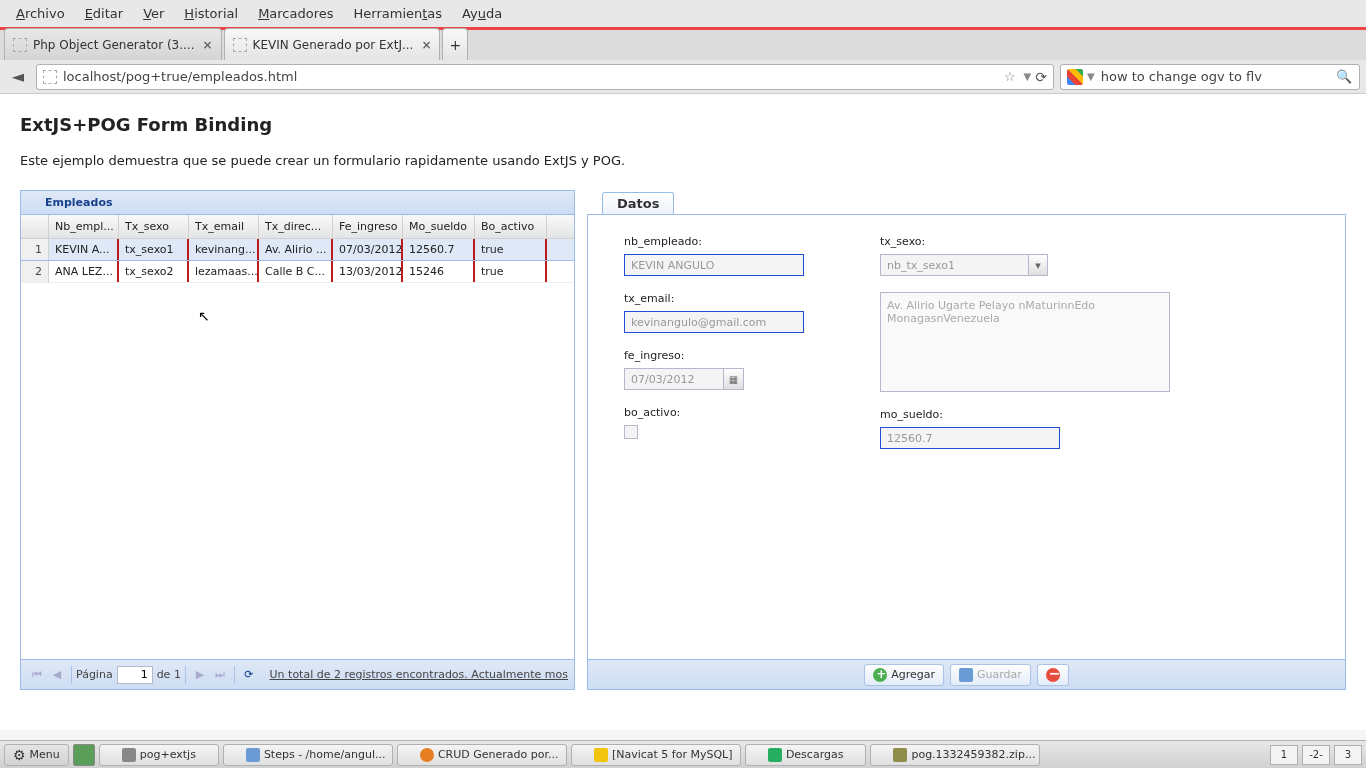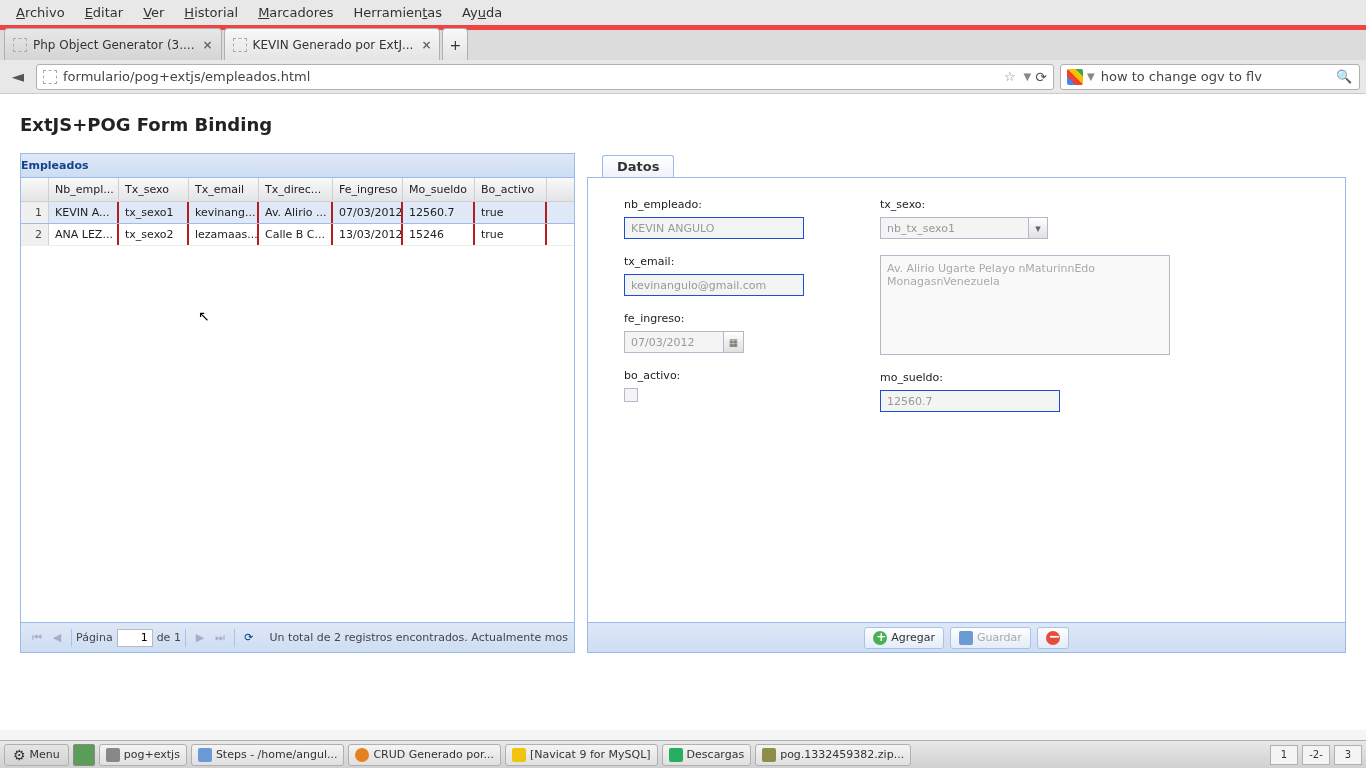--- a/index.html
+++ b/index.html
@@ -1,19 +1,19 @@
 <!DOCTYPE html>
 <html><head>
 <meta charset="utf-8">
 <style>
 * { margin: 0; padding: 0; box-sizing: border-box; font-family: "DejaVu Sans", Arial, sans-serif; }
 body { background: #f5f5f5; font-size: 12px; color: #333; overflow: hidden; width: 1366px; height: 768px; }
 
 
-.menubar { height: 30px; background: #e8e8e8; display: flex; align-items: center; padding: 0 6px; border-bottom: 5px solid #ef4444; font-size: 13px; }
+.menubar { height: 30px; background: #e8e8e8; display: flex; align-items: center; padding: 0 6px; border-bottom: 3px solid #ef4444; font-size: 13px; }
 .menubar span { padding: 4px 10px; cursor: default; }
 .menubar span u { text-decoration: underline; }
 
 
 .tabbar { height: 30px; background: #dcdcdc; display: flex; align-items: flex-end; padding: 0 4px; }
 .tab { height: 32px; background: linear-gradient(#f8f8f8,#e4e4e4); border: 1px solid #b0b0b0; border-bottom: none; border-radius: 4px 4px 0 0; display: flex; align-items: center; padding: 0 8px; margin-right: 2px; max-width: 240px; font-size: 12px; }
 .tab.inactive { background: linear-gradient(#e8e8e8,#d4d4d4); }
 .tab .favicon { width: 14px; height: 14px; border: 1px dashed #aaa; margin-right: 6px; }
 .tab .close { margin-left: 8px; color: #666; font-weight: bold; cursor: pointer; }
 .tab.add { width: 26px; justify-content: center; font-size: 14px; }
@@ -34,36 +34,36 @@
 .searchbox .mag { color: #555; }
 
 
 .page { background: #fff; padding: 20px; height: 636px; overflow: hidden; }
 .page h2 { font-size: 18px; font-weight: bold; margin-bottom: 18px; color: #222;}
 .page p { font-size: 13px; margin-bottom: 22px; color: #222;}
 
 
 .ext-container { display: flex; gap: 12px; height: 500px; }
 .grid-panel { width: 555px; display: flex; flex-direction: column; border: 1px solid #99bbe8; }
-.grid-header { height: 24px; background: linear-gradient(#dfe8f6,#cdddf3); border-bottom: 1px solid #99bbe8; padding: 0 0; display: flex; align-items: center; font-size: 11px; color: #15428b; font-weight: bold; }
+.grid-header { height: 24px; background: linear-gradient(#dfe8f6,#cdddf3); border-bottom: 1px solid #99bbe8; padding: 0 24px; display: flex; align-items: center; font-size: 11px; color: #15428b; font-weight: bold; }
 .grid-cols { display: flex; height: 24px; background: linear-gradient(#f9f9f9,#e3e4e6); border-bottom: 1px solid #d0d0d0; font-size: 11px; }
 .grid-col { border-right: 1px solid #d0d0d0; padding: 0 6px; display: flex; align-items: center; overflow: hidden; white-space: nowrap; text-overflow: ellipsis; color: #222;}
 .c-num { width: 28px; justify-content: flex-end; }
 .c-nb { width: 70px; } .c-sx { width: 70px; } .c-em { width: 70px; } .c-dr { width: 74px; } .c-fe { width: 70px; } .c-mo { width: 72px; } .c-bo { width: 72px; }
 .grid-body { flex: 1; background: #fff; overflow: auto; position: relative; }
 .grid-row { display: flex; height: 22px; font-size: 11px; border-bottom: 1px solid #ededed; }
 .grid-row.selected { background: #dfe8f6; border-bottom: 1px solid #a3bae9; }
 .grid-row .grid-col { border-right: 2px solid #b91c1c; }
 .grid-row .c-num { background: #f0f0f0; color: #444; border-right: 1px solid #d0d0d0;}
 .grid-footer { height: 30px; background: linear-gradient(#dfe8f6,#cdddf3); border-top: 1px solid #99bbe8; display: flex; align-items: center; padding: 0 6px; font-size: 11px; color: #444; position: relative;}
 .pg-btn { width: 18px; height: 18px; display: flex; align-items: center; justify-content: center; color: #15428b; margin: 0 1px; cursor: pointer; }
 .pg-btn.disabled { color: #aac; }
 .sep { width: 1px; height: 18px; background: #a9c3e8; margin: 0 4px; }
 .pg-input { width: 36px; height: 18px; border: 1px solid #b5b8c8; text-align: right; padding: 0 4px; font-size: 11px; margin: 0 4px; }
-.footer-right { position: absolute; right: 6px; font-size: 11px; color: #444; white-space: nowrap; }
+.footer-right { position: absolute; right: 6px; font-size: 11px; color: #444; white-space: nowrap; text-decoration: underline; }
 
 .form-side { flex: 1; display: flex; flex-direction: column; }
 .form-tabs { height: 24px; display: flex; align-items: flex-end; padding-left: 2px; }
 .form-tab { height: 22px; border: 1px solid #99bbe8; border-bottom: none; background: linear-gradient(#fff,#eef3fb); border-radius: 3px 3px 0 0; padding: 0 14px; display: flex; align-items: center; font-size: 13px; color: #333; font-weight: bold; margin-left: 13px;}
 .form-body { flex: 1; border: 1px solid #99bbe8; background: #fff; padding: 20px; display: flex; gap: 60px; }
 .form-left, .form-right { display: flex; flex-direction: column; margin-left: 16px; }
 .fld-label { font-size: 11px; color: #222; margin-bottom: 6px; }
 .fld-input { width: 180px; height: 22px; border: 1px solid #1d4ed8; background: #fff; padding: 0 6px; font-size: 11px; color: #888; margin-bottom: 16px; }
 .fld-input.readonly { background: #f4f4f4; color: #999; }
 .fld-date-wrap { display: flex; margin-bottom: 16px; }
@@ -82,21 +82,21 @@
 .tb-icon.add::after { content: "+"; color: #fff; font-size: 12px; position: absolute; left: 3px; top: -1px; font-weight: bold;}
 .tb-icon.save { background: #6b9bd4; border-radius: 2px; }
 .tb-icon.del { background: #e74c3c; position: relative;}
 .tb-icon.del::after { content: "−"; color: #fff; font-size: 14px; position: absolute; left: 3px; top: -3px; font-weight: bold;}
 
 
 .taskbar { position: fixed; bottom: 0; left: 0; right: 0; height: 28px; background: linear-gradient(#e8e8e8,#d0d0d0); border-top: 1px solid #b0b0b0; display: flex; align-items: center; padding: 0 4px; gap: 4px; font-size: 11px;}
 .task-menu { display: flex; align-items: center; gap: 4px; padding: 0 8px; height: 22px; border: 1px solid #b0b0b0; border-radius: 3px; cursor: pointer;}
 .menu-icon { font-size: 14px; }
 .task-desktop { width: 22px; height: 22px; background: #5a9e5a; border: 1px solid #888; border-radius: 2px; }
-.task-item { height: 22px; border: 1px solid #b0b0b0; border-radius: 3px; background: linear-gradient(#f4f4f4,#e0e0e0); display: flex; align-items: center; padding: 0 6px; gap: 4px; max-width: 170px; overflow: hidden; white-space: nowrap; text-overflow: ellipsis;}
+.task-item { height: 22px; border: 1px solid #b0b0b0; border-radius: 3px; background: linear-gradient(#f4f4f4,#e0e0e0); display: flex; align-items: center; padding: 0 22px; gap: 4px; max-width: 170px; overflow: hidden; white-space: nowrap; text-overflow: ellipsis;}
 .task-item .ticon { width: 14px; height: 14px; background: #6b9bd4; border-radius: 2px; flex-shrink: 0;}
 .task-item.ff .ticon { background: #e67e22; border-radius: 50%;}
 .task-item.nav .ticon { background: #f1c40f; }
 .task-item.dl .ticon { background: #27ae60; }
 .task-item.zip .ticon { background: #8e8e4a; }
 .task-item.fm .ticon { background: #888; }
 .task-right { margin-left: auto; display: flex; gap: 4px; }
 .ws-btn { width: 28px; height: 20px; border: 1px solid #b0b0b0; background: #f4f4f4; display: flex; align-items: center; justify-content: center; font-size: 10px;}
 
 .cursor { position: fixed; left: 198px; top: 308px; font-size: 14px; color: #000; pointer-events: none; z-index: 999;}
@@ -125,35 +125,36 @@
     <span>KEVIN Generado por ExtJ...</span>
     <span class="close">×</span>
   </div>
   <div class="tab add">+</div>
 </div>
 
 <div class="addrbar">
   <div class="back-btn">◄</div>
   <div class="urlbox">
     <span class="favicon"></span>
-    <span class="text">formulario/pog+extjs/empleados.html</span>
+    <span class="text">localhost/pog+true/empleados.html</span>
     <span class="star">☆</span>
     <span class="dd">▼</span>
     <span class="reload">⟳</span>
   </div>
   <div class="searchbox">
     <span class="gicon"></span>
     <span class="dd">▼</span>
     <span class="text">how to change ogv to flv</span>
     <span class="mag">🔍</span>
   </div>
 </div>
 
 <div class="page">
   <h2>ExtJS+POG Form Binding</h2>
+  <p>Este ejemplo demuestra que se puede crear un formulario rapidamente usando ExtJS y POG.</p>
 
   <div class="ext-container">
 
     <div class="grid-panel">
       <div class="grid-header">Empleados</div>
       <div class="grid-cols">
         <div class="grid-col c-num"></div>
         <div class="grid-col c-nb">Nb_empl...</div>
         <div class="grid-col c-sx">Tx_sexo</div>
         <div class="grid-col c-em">Tx_email</div>
@@ -258,21 +259,21 @@
   <div class="task-item">
       <span class="ticon"></span>
       <span>Steps - /home/angul...</span>
     </div>
   <div class="task-item ff">
       <span class="ticon"></span>
       <span>CRUD Generado por...</span>
     </div>
   <div class="task-item nav">
       <span class="ticon"></span>
-      <span>[Navicat 9 for MySQL]</span>
+      <span>[Navicat 5 for MySQL]</span>
     </div>
   <div class="task-item dl">
       <span class="ticon"></span>
       <span>Descargas</span>
     </div>
   <div class="task-item zip">
       <span class="ticon"></span>
       <span>pog.1332459382.zip...</span>
     </div>
   <div class="task-right">

